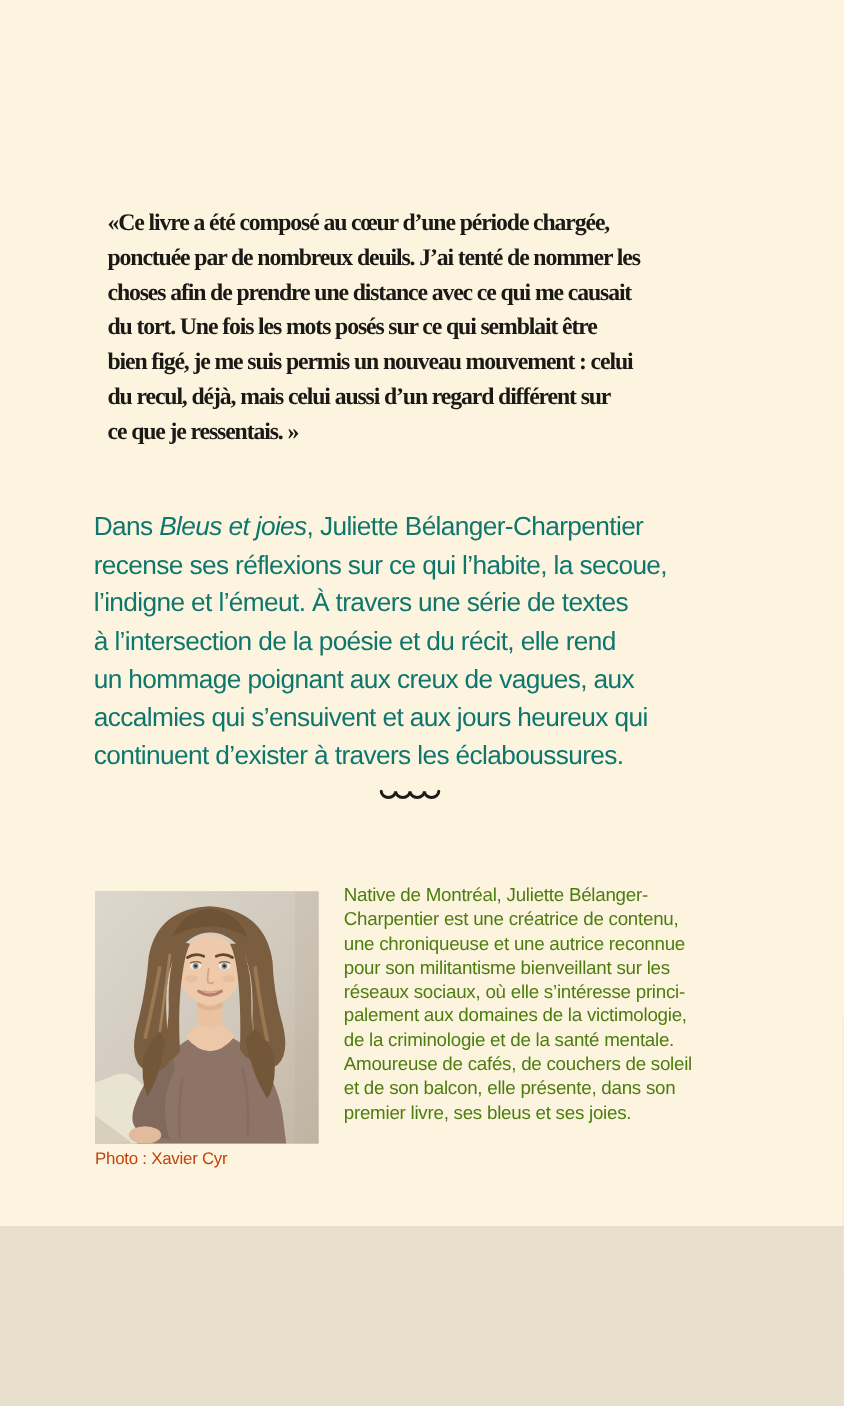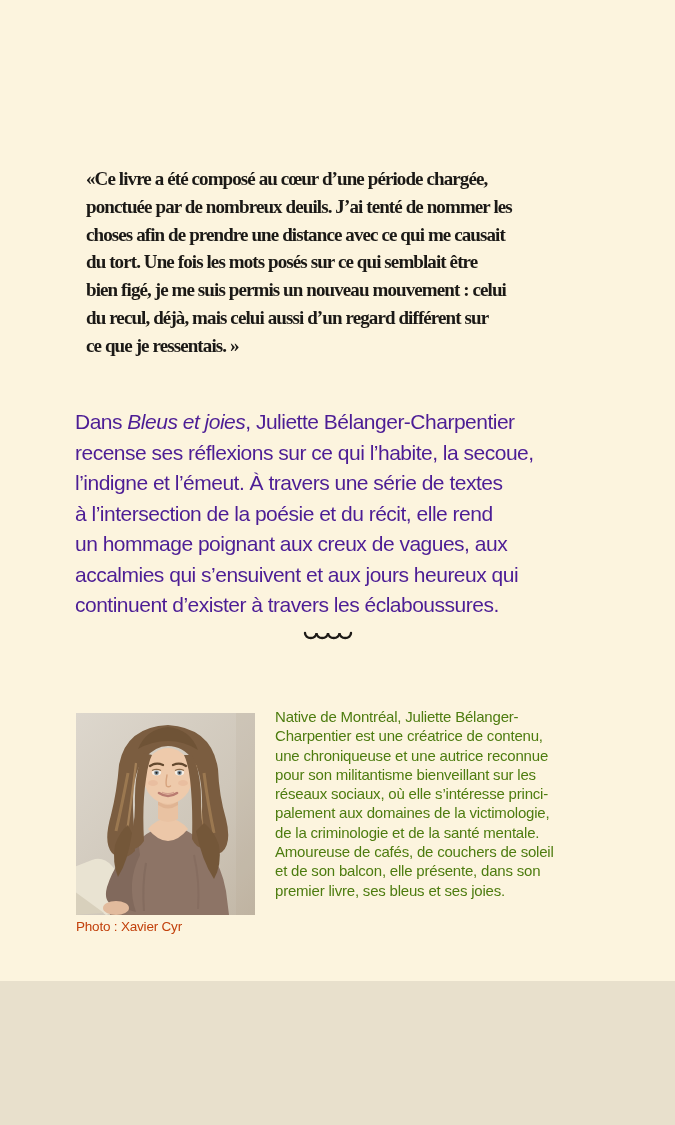--- a/index.html
+++ b/index.html
@@ -17,21 +17,21 @@
     left:86px;top:165px;
     font-family:"Liberation Serif","DejaVu Serif",serif;
     font-weight:700;
     font-size:19px;line-height:27.8px;letter-spacing:-0.9px;
     color:#1b1916;
     white-space:pre;
   }
   .intro{
     left:75px;top:407px;
     font-size:21px;line-height:30.5px;letter-spacing:-0.5px;
-    color:#4c1d95;
+    color:#0f766e;
     white-space:pre;
   }
   .intro em{font-style:italic;}
   .wave-svg{left:303px;top:629px;}
   .photo{
     left:76px;top:713px;width:179px;height:202px;
     overflow:hidden;background:#d2cabd;
   }
   .bio{
     left:275px;top:707px;

